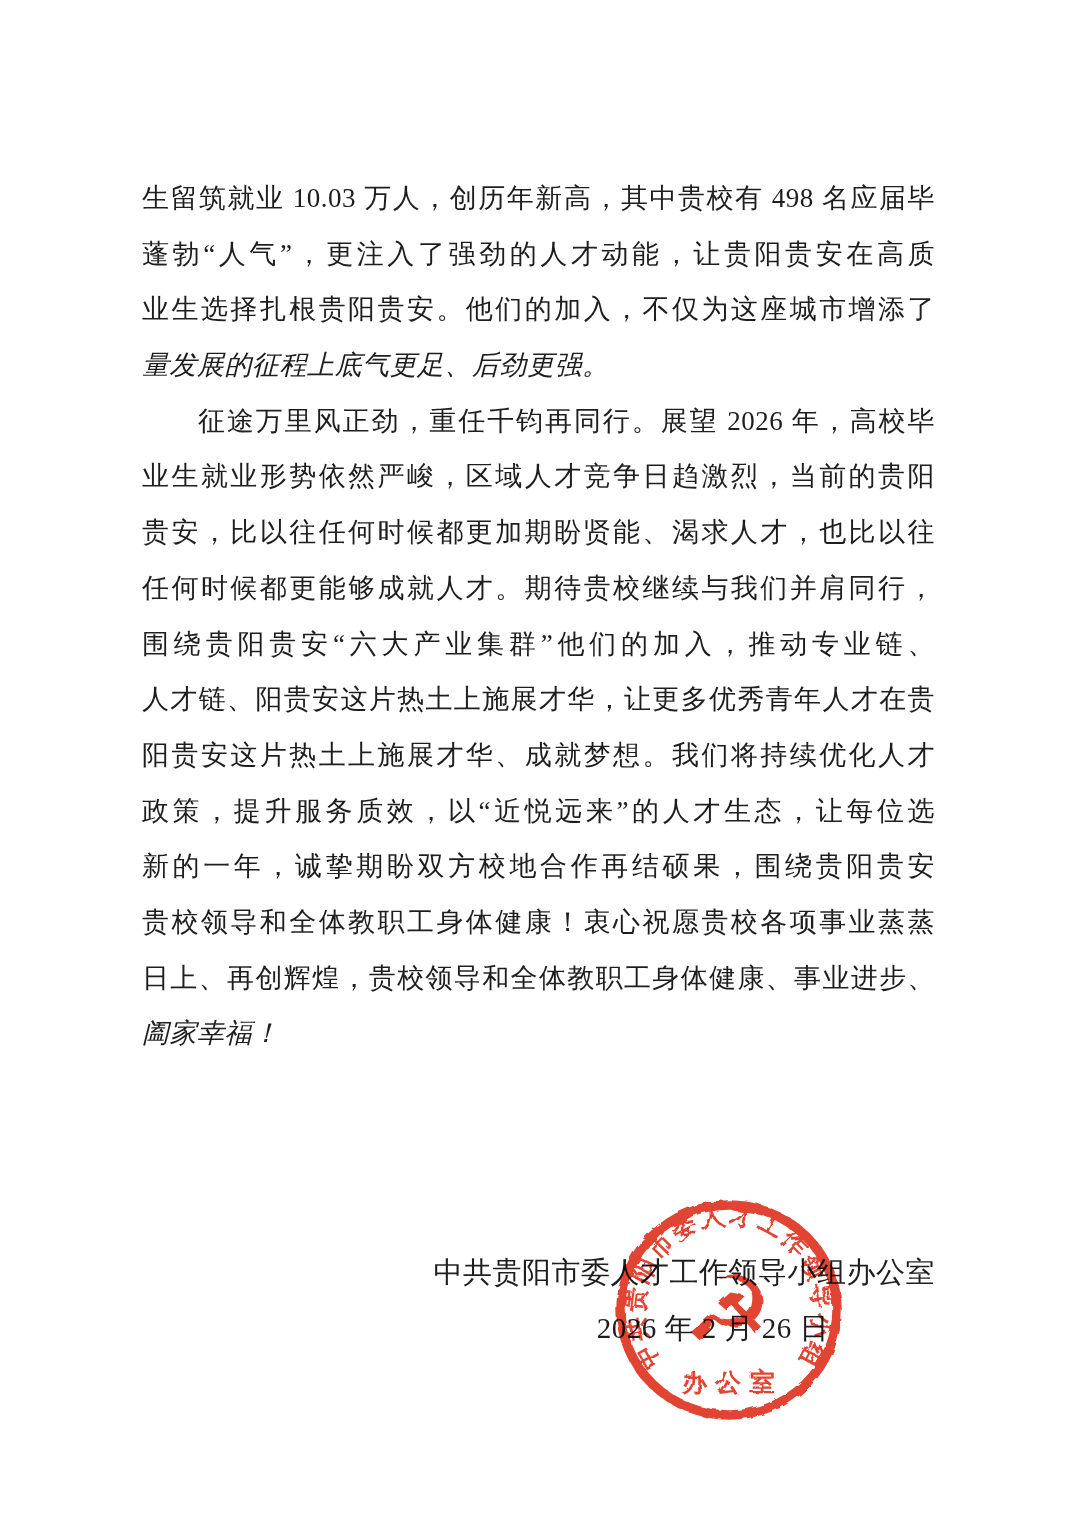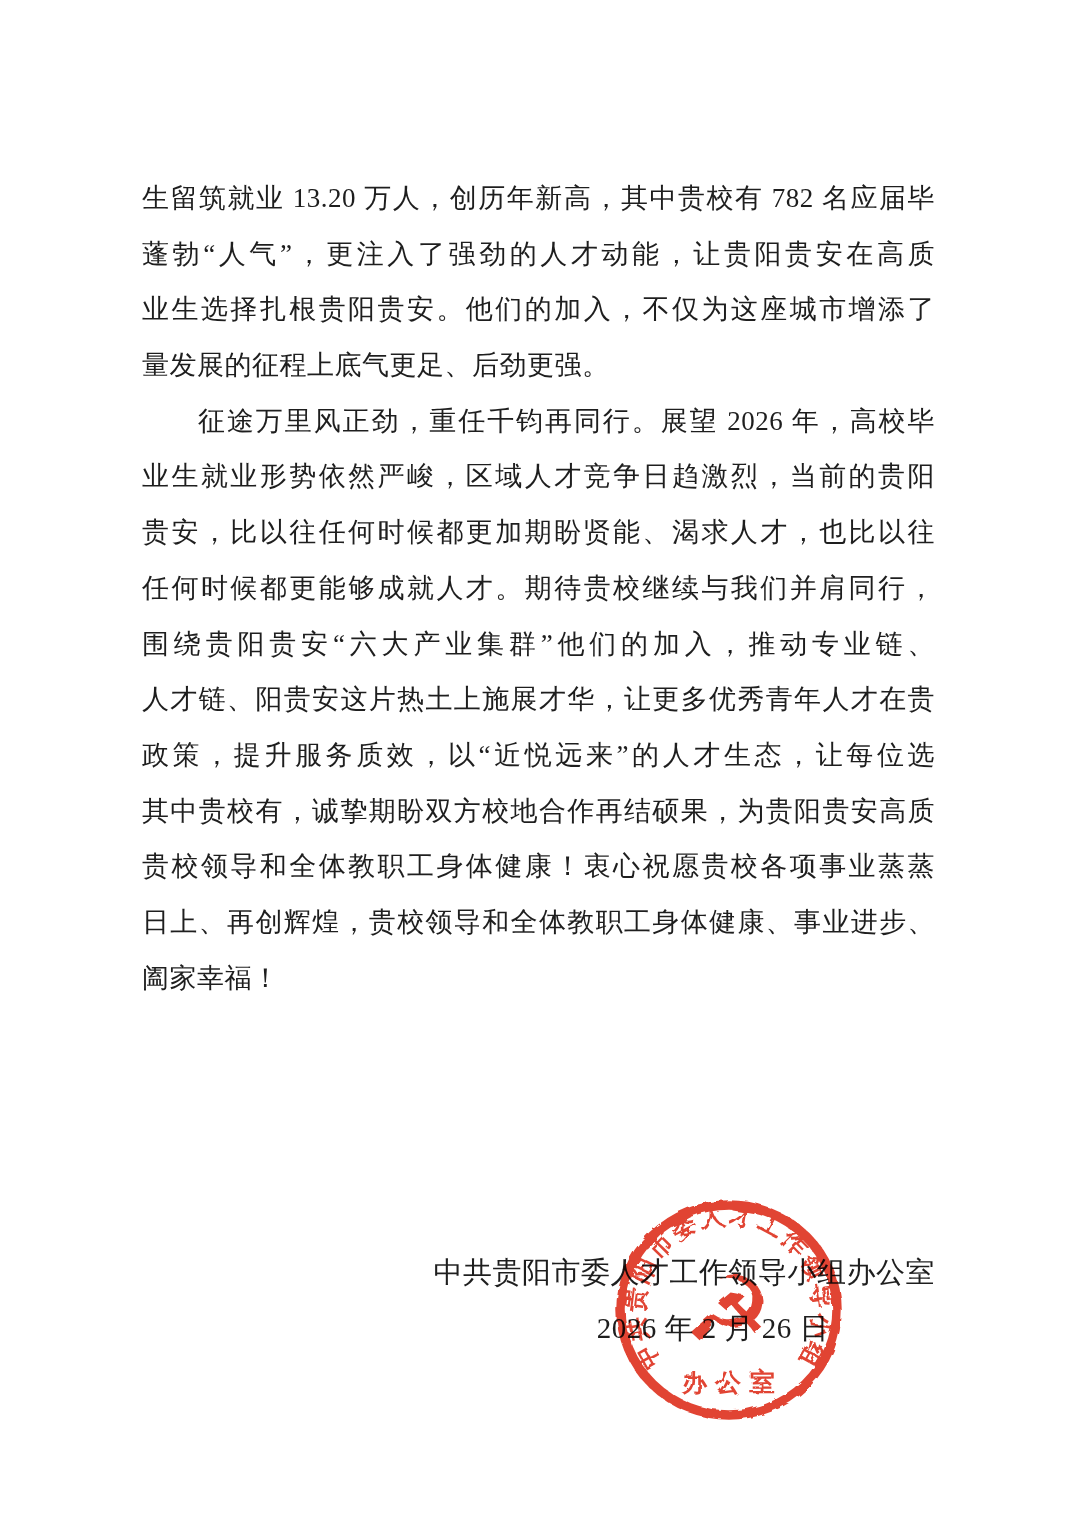--- a/index.html
+++ b/index.html
@@ -31,20 +31,21 @@
     letter-spacing: 0.5px;
   }
   .line {
     height: 55.7px;
     text-align: justify;
     text-align-last: justify;
     overflow: visible;
   }
   .line.last {
     text-align-last: left;
+    font-style: italic;
   }
   .line.indent {
     text-indent: 56px;
   }
   
   .signoff {
     position: absolute;
     left: 142px;
     top: 1245px;
     width: 793px;
@@ -90,32 +91,33 @@
     font-size: 96px;
     font-family: "DejaVu Sans", sans-serif;
   }
 </style>
 </head>
 <body>
 
 <div class="page">
 
   <div class="letter-body">
-      <div class="line">生留筑就业 13.20 万人，创历年新高，其中贵校有 782 名应届毕</div>
+      <div class="line">生留筑就业 10.03 万人，创历年新高，其中贵校有 498 名应届毕</div>
       <div class="line">蓬勃“人气”，更注入了强劲的人才动能，让贵阳贵安在高质</div>
       <div class="line">业生选择扎根贵阳贵安。他们的加入，不仅为这座城市增添了</div>
       <div class="line last">量发展的征程上底气更足、后劲更强。</div>
       <div class="line indent">征途万里风正劲，重任千钧再同行。展望 2026 年，高校毕</div>
       <div class="line">业生就业形势依然严峻，区域人才竞争日趋激烈，当前的贵阳</div>
       <div class="line">贵安，比以往任何时候都更加期盼贤能、渴求人才，也比以往</div>
       <div class="line">任何时候都更能够成就人才。期待贵校继续与我们并肩同行，</div>
       <div class="line">围绕贵阳贵安“六大产业集群”他们的加入，推动专业链、</div>
       <div class="line">人才链、阳贵安这片热土上施展才华，让更多优秀青年人才在贵</div>
+      <div class="line">阳贵安这片热土上施展才华、成就梦想。我们将持续优化人才</div>
       <div class="line">政策，提升服务质效，以“近悦远来”的人才生态，让每位选</div>
-      <div class="line">其中贵校有，诚挚期盼双方校地合作再结硕果，为贵阳贵安高质</div>
+      <div class="line">新的一年，诚挚期盼双方校地合作再结硕果，围绕贵阳贵安</div>
       <div class="line">贵校领导和全体教职工身体健康！衷心祝愿贵校各项事业蒸蒸</div>
       <div class="line">日上、再创辉煌，贵校领导和全体教职工身体健康、事业进步、</div>
       <div class="line last">阖家幸福！</div>
     </div>
 
   <div class="signoff">
     <div class="signature-line">中共贵阳市委人才工作领导小组办公室</div>
     <div class="date-line">2026 年 2 月 26 日</div>
   </div>
 

